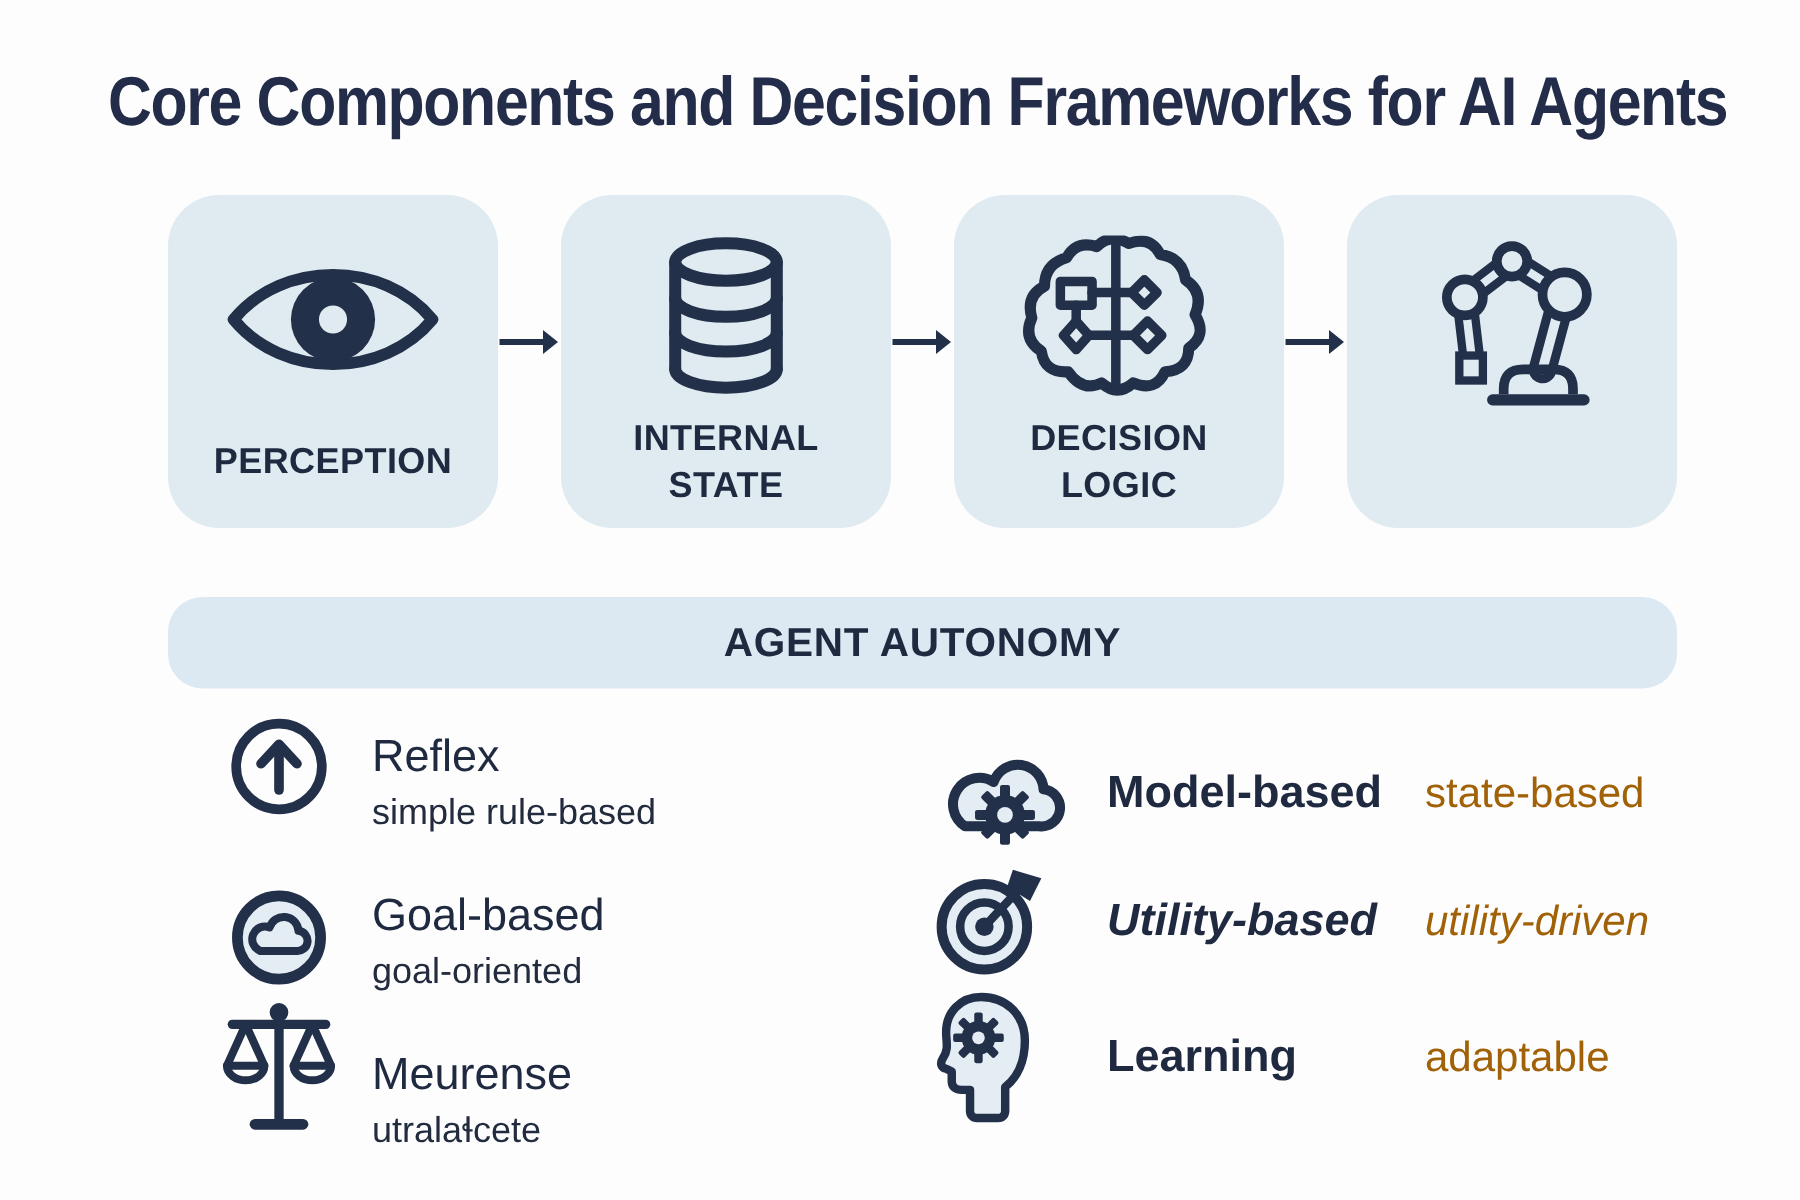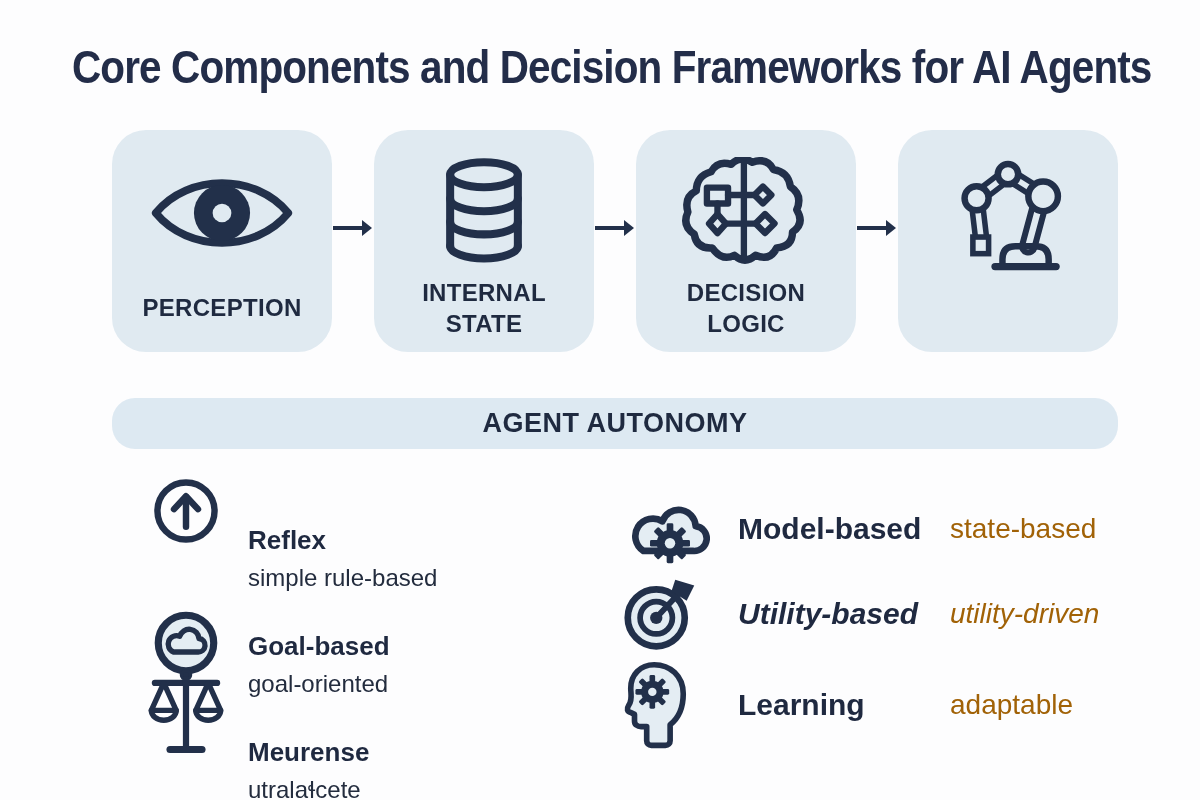--- a/index.html
+++ b/index.html
@@ -38,34 +38,34 @@
     display:flex;align-items:center;justify-content:center;
     font-size:24px;font-weight:800;letter-spacing:.3px;color:#1f2a40;
     text-align:center;line-height:1.3;padding:0 14px;box-sizing:border-box;
   }
   .flow-arrow{
     width:42px;margin-top:87px;height:22px;flex:0 0 auto;
   }
 
   
   .banner{
-    position:absolute;left:112px;top:398px;width:1006px;height:51px;
+    position:absolute;left:112px;top:398px;width:1006px;height:61px;
     background:#dde9f2;border-radius:23px;
     display:flex;align-items:center;justify-content:center;
     font-size:27px;font-weight:800;letter-spacing:.5px;color:#1f2a40;
   }
 
   
   .a-item{position:absolute;display:flex;align-items:flex-start;}
   .a-icon{flex:0 0 auto;display:flex;align-items:flex-start;justify-content:center;}
 
   
   .left-col .a-icon{width:80px;}
   .left-text{margin-left:22px;}
-  .l-title{font-size:26px;font-weight:700;color:#1f2940;line-height:37px;margin-top:36px;}
+  .l-title{font-size:30px;font-weight:400;color:#1f2940;line-height:37px;}
   .l-sub{font-size:24px;font-weight:400;color:#232c3e;line-height:37px;}
   .li1{left:146px;top:476px;} .li1 .left-text{padding-top:10px;}
   .li2{left:146px;top:584px;align-items:center;} .li2 .left-text{padding-top:8px;}
   .li3{left:146px;top:666px;} .li3 .left-text{padding-top:32px;}
 
   
   .r-item{position:absolute;left:622px;display:flex;align-items:center;}
   .r-iconwrap{width:98px;flex:0 0 auto;display:flex;justify-content:flex-start;}
   .r-title{width:212px;font-size:30px;font-weight:800;color:#1f2940;margin-left:18px;}
   .r-desc{font-size:28px;font-weight:400;color:#a16207;}

